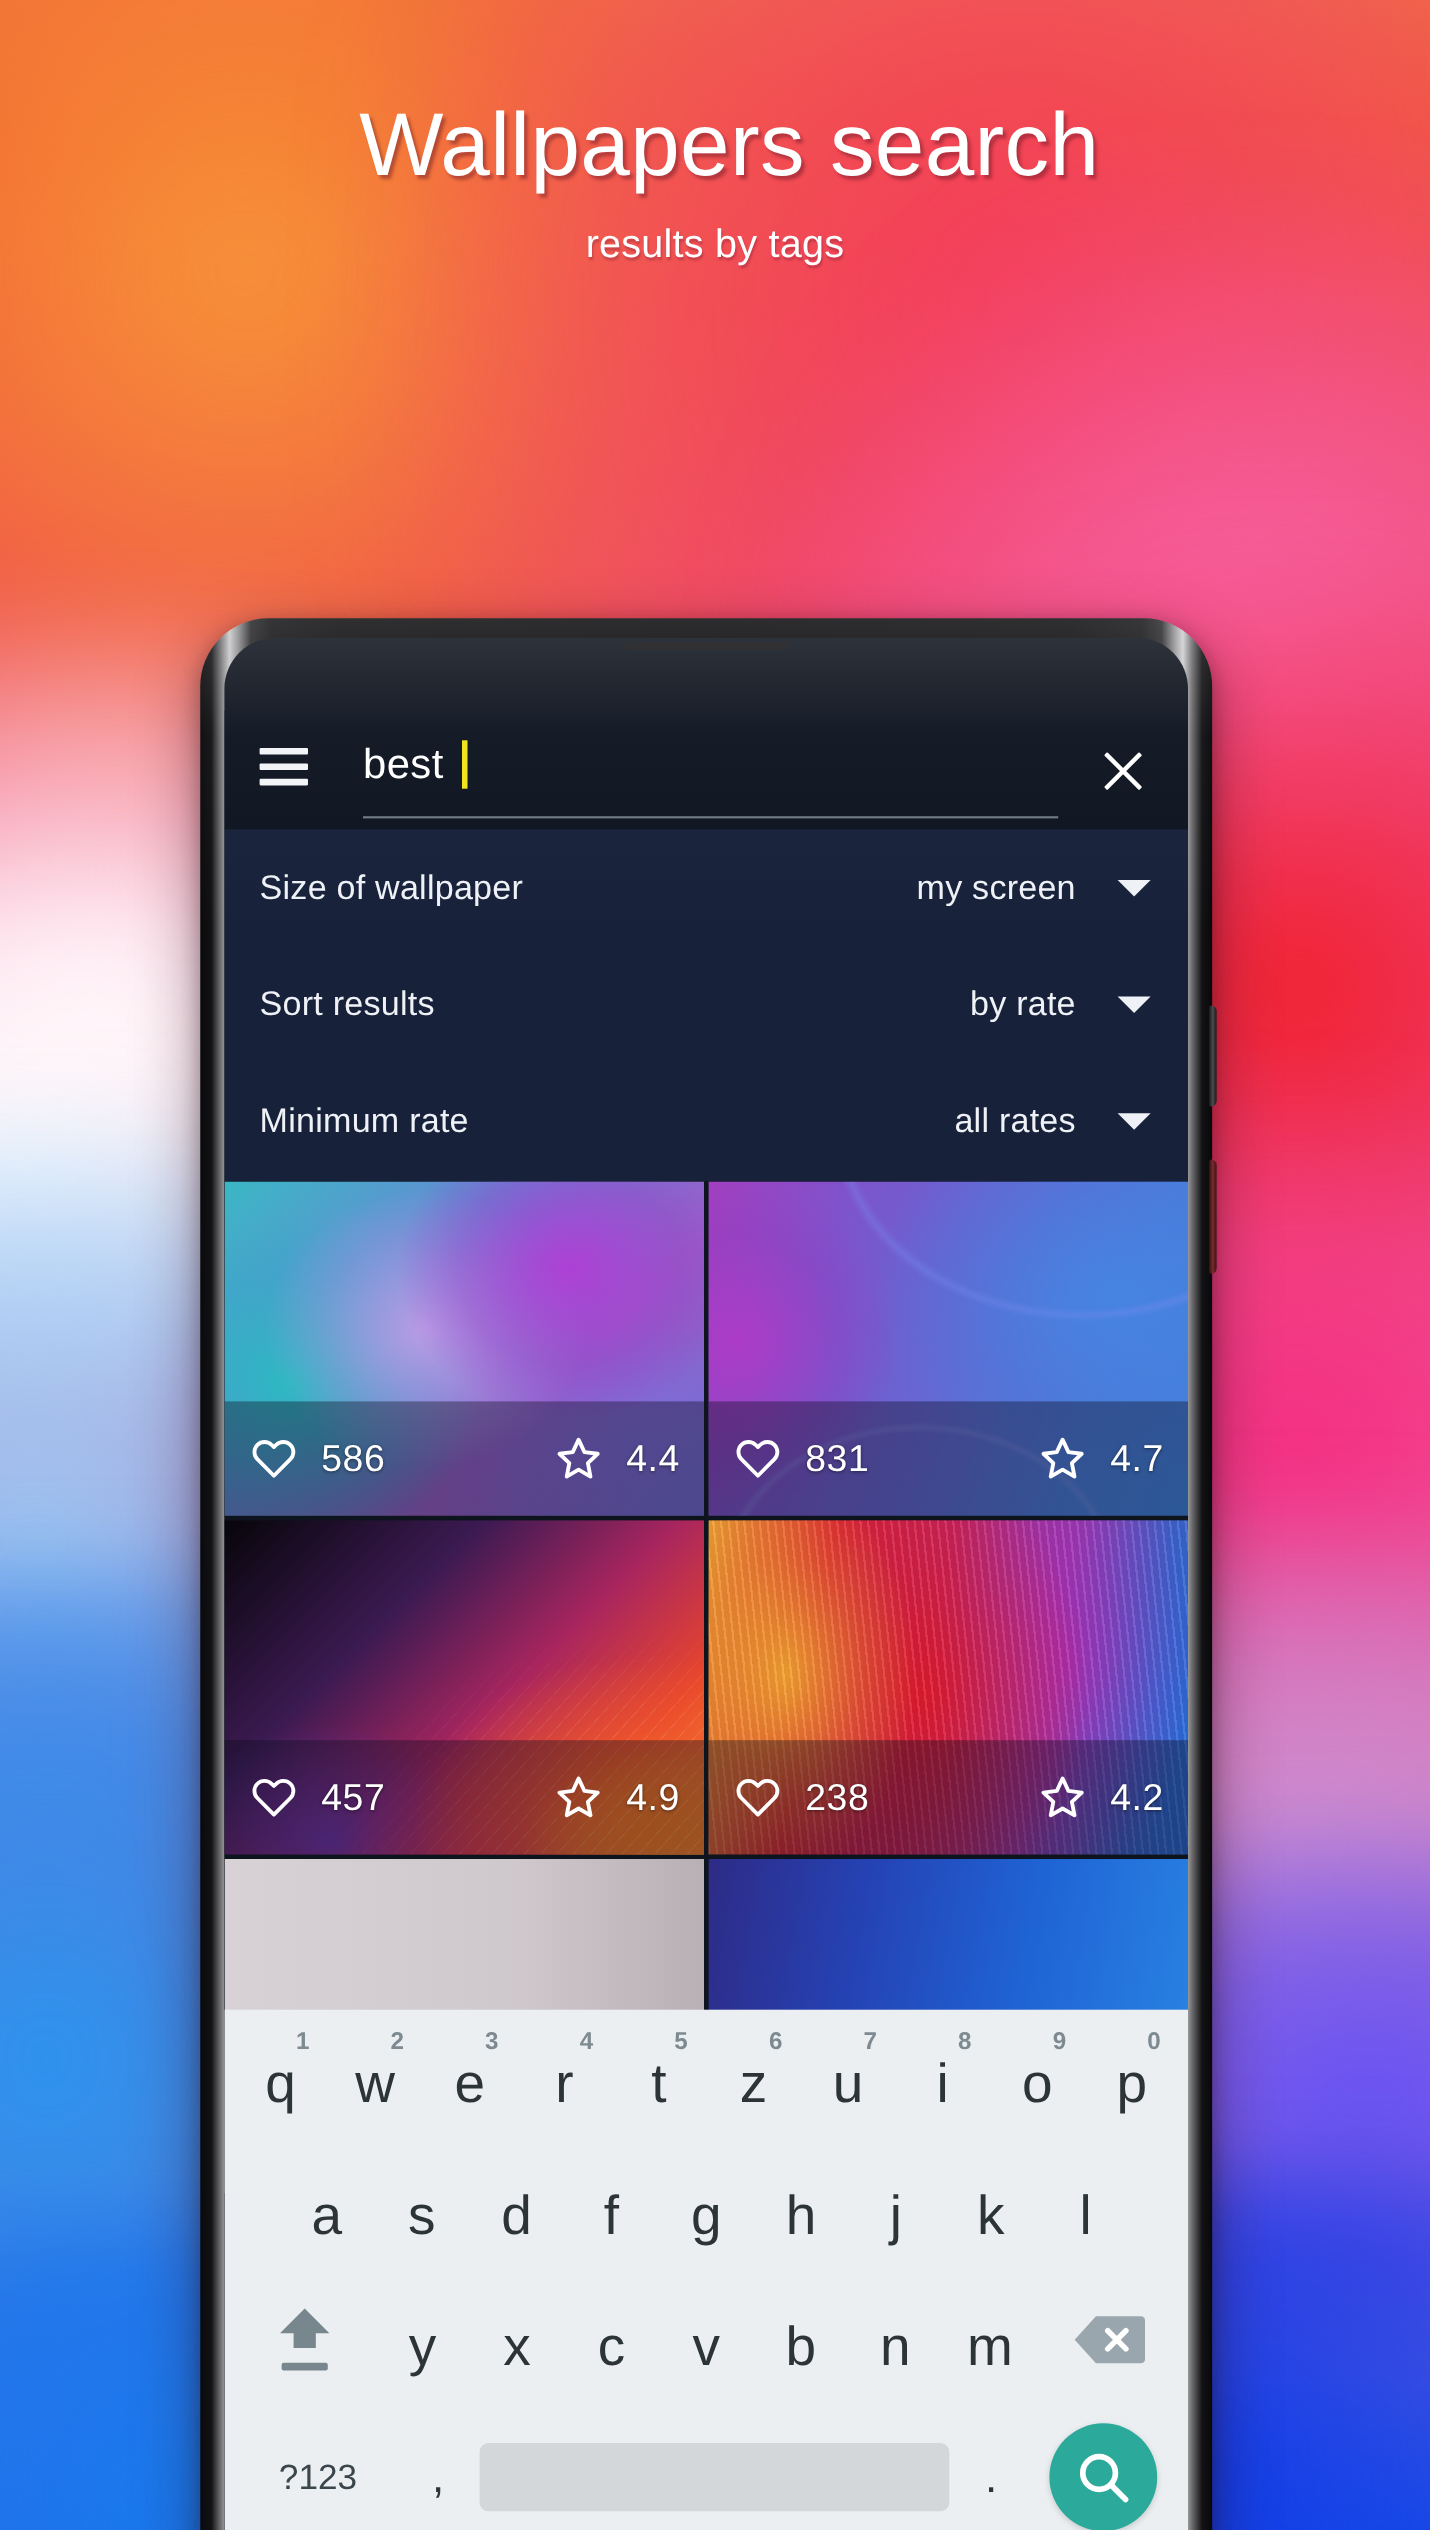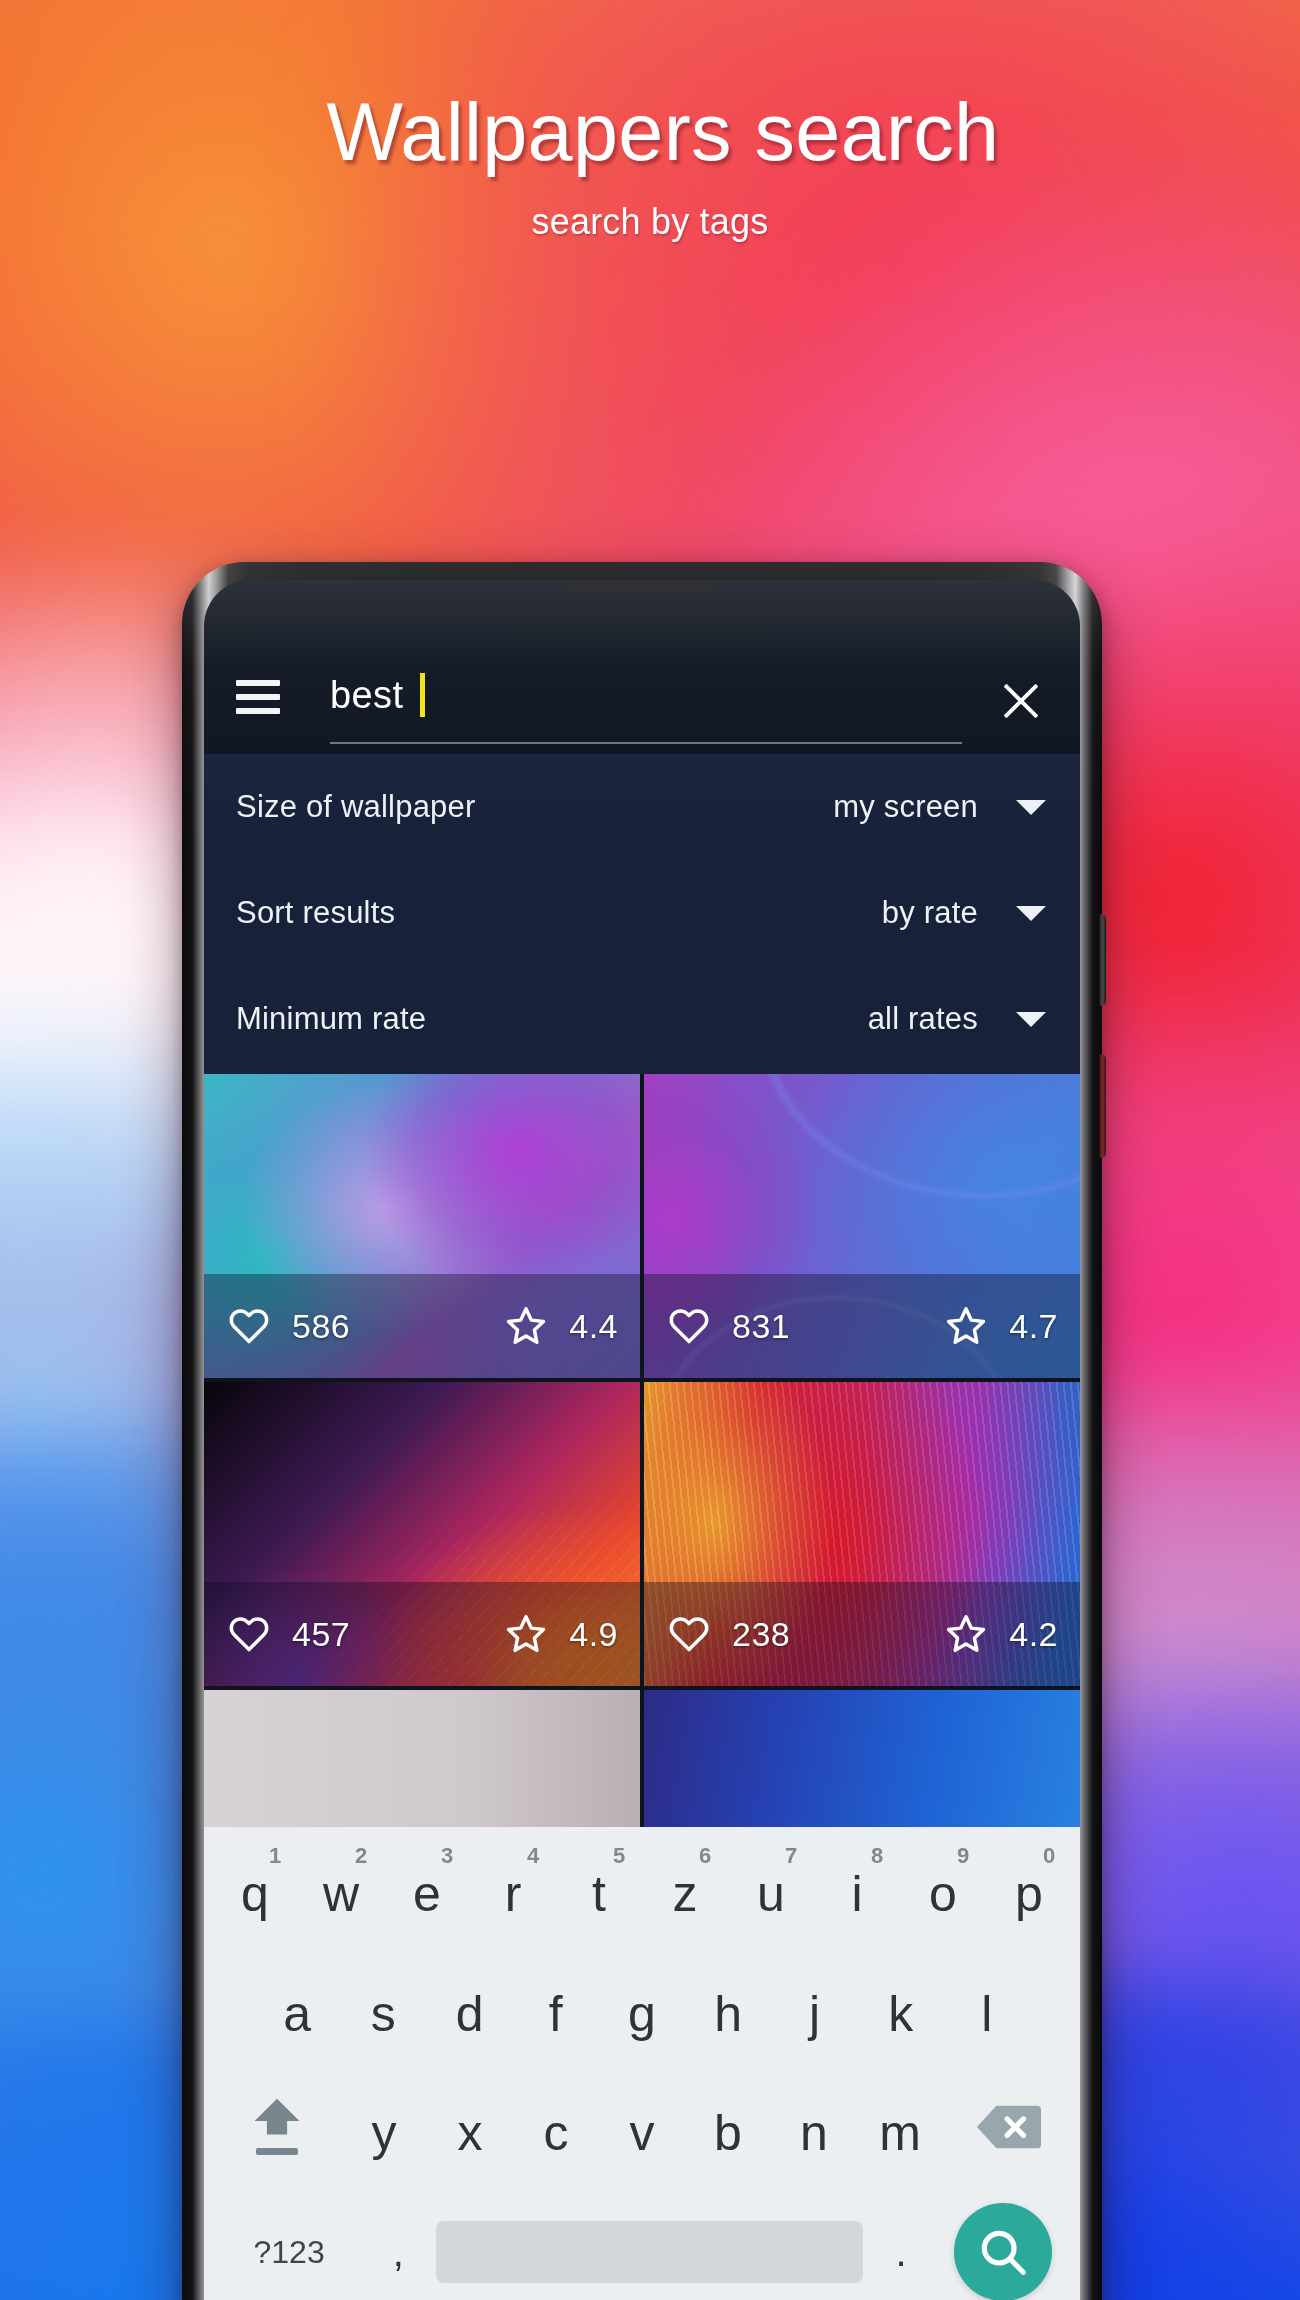--- a/index.html
+++ b/index.html
@@ -356,21 +356,21 @@
   <div class="bgl bg-b9"></div>
   <div class="bgl bg-b10"></div>
   <div class="bgl bg-b11"></div>
   <div class="bgl bg-b12"></div>
   <div class="bgl bg-b13"></div>
   <div class="bgl bg-b14"></div>
 </div>
 
 <div id="heading">
   <div id="title">Wallpapers search</div>
-  <div id="subtitle">search by tags</div>
+  <div id="subtitle">results by tags</div>
 </div>
 
 <div id="phone">
   <div id="phone-outer"></div>
   <div id="btn-a" class="side-btn"></div>
   <div id="btn-b" class="side-btn"></div>
 
   <div id="phone-screen">
     <div id="speaker"></div>
 

